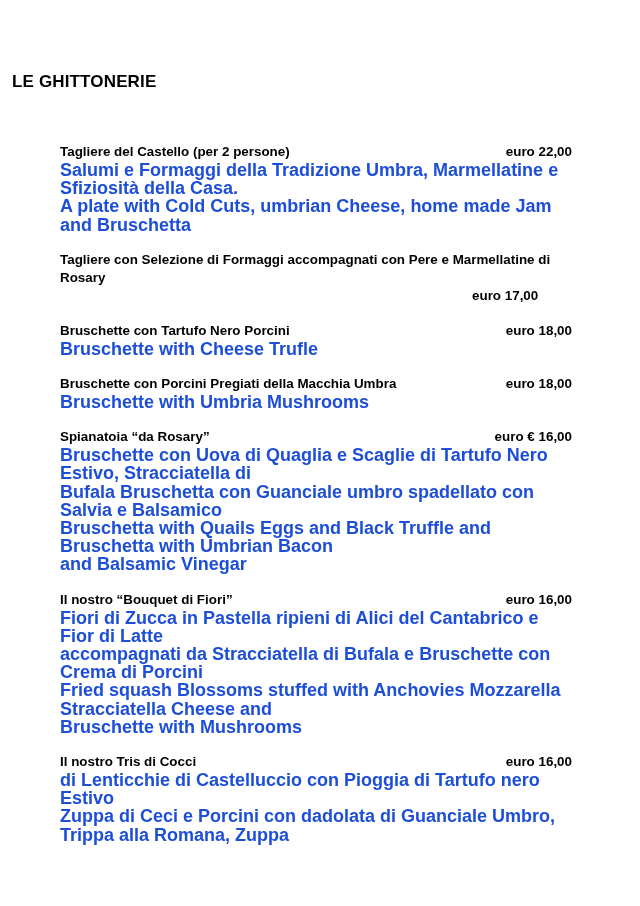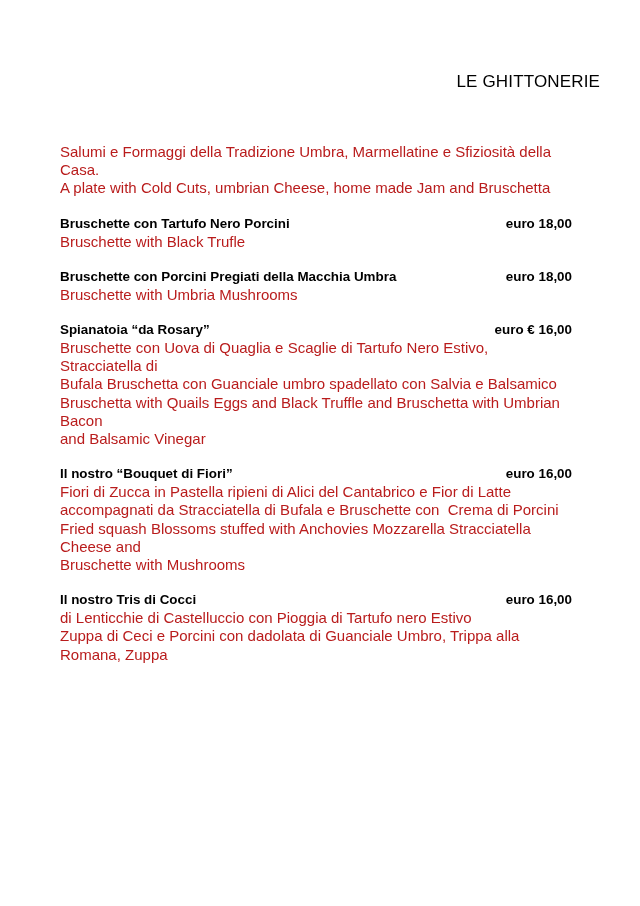--- a/index.html
+++ b/index.html
@@ -20,26 +20,26 @@
     position: relative;
     width: 640px;
     height: 906px;
     background: #ffffff;
     box-sizing: border-box;
   }
 
   
   .doc-title {
     position: absolute;
-    left: 0;
+    left: 12px;
     top: 72px;
     width: 600px;
-    text-align: right;
+    text-align: left;
     font-size: 17px;
-    font-weight: normal;
+    font-weight: bold;
     letter-spacing: 0.15px;
     color: #000000;
     line-height: 20px;
     white-space: pre;
   }
 
   
   .menu {
     position: absolute;
     left: 60px;
@@ -84,50 +84,58 @@
   }
   .item-head.wrap .item-price {
     display: block;
     margin-left: 0;
     padding-left: 0;
     text-align: left;
     text-indent: 412px;
   }
 
   .item-desc {
-    font-weight: normal;
-    font-size: 15px;
+    font-weight: bold;
+    font-size: 18px;
     line-height: 18.2px;
-    color: #b91c1c;
+    color: #1d4ed8;
     white-space: pre-wrap;
   }
   .desc-line {
     display: block;
     white-space: pre-wrap;
   }
 </style>
 </head>
 <body>
 
 <div class="page">
 
   <div class="doc-title">LE GHITTONERIE</div>
 
   <div class="menu">
       <div class="menu-item">
+        <div class="item-head">
+          <span class="item-name">Tagliere del Castello (per 2 persone)</span>
+          <span class="item-price">euro 22,00</span>
+        </div>
         <div class="item-desc"><span class="desc-line">Salumi e Formaggi della Tradizione Umbra, Marmellatine e Sfiziosità della Casa.</span><span class="desc-line">A plate with Cold Cuts, umbrian Cheese, home made Jam and Bruschetta</span></div>
       </div>
       <div class="menu-item">
+        <div class="item-head wrap">
+          <span class="item-name">Tagliere con Selezione di Formaggi accompagnati con Pere e Marmellatine di Rosary</span>
+          <span class="item-price">euro 17,00</span>
+        </div>
       </div>
       <div class="menu-item">
         <div class="item-head">
           <span class="item-name">Bruschette con Tartufo Nero Porcini</span>
           <span class="item-price">euro 18,00</span>
         </div>
-        <div class="item-desc"><span class="desc-line">Bruschette with Black Trufle</span></div>
+        <div class="item-desc"><span class="desc-line">Bruschette with Cheese Trufle</span></div>
       </div>
       <div class="menu-item">
         <div class="item-head">
           <span class="item-name">Bruschette con Porcini Pregiati della Macchia Umbra</span>
           <span class="item-price">euro 18,00</span>
         </div>
         <div class="item-desc"><span class="desc-line">Bruschette with Umbria Mushrooms</span></div>
       </div>
       <div class="menu-item">
         <div class="item-head">

